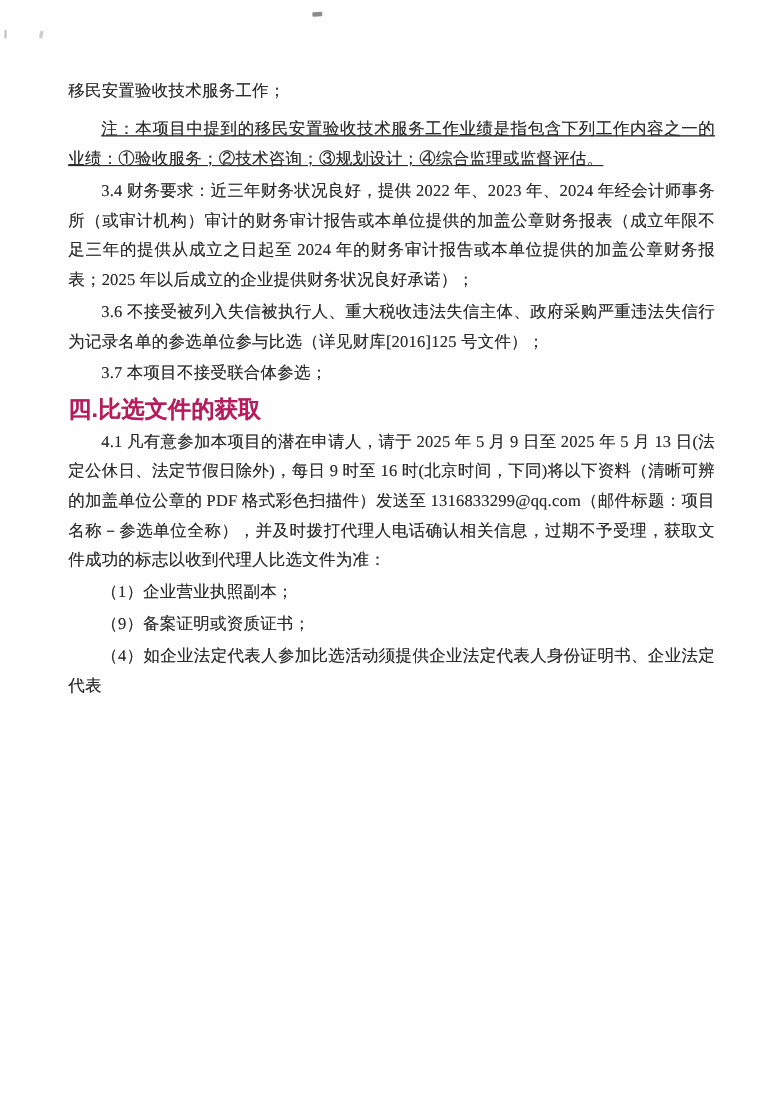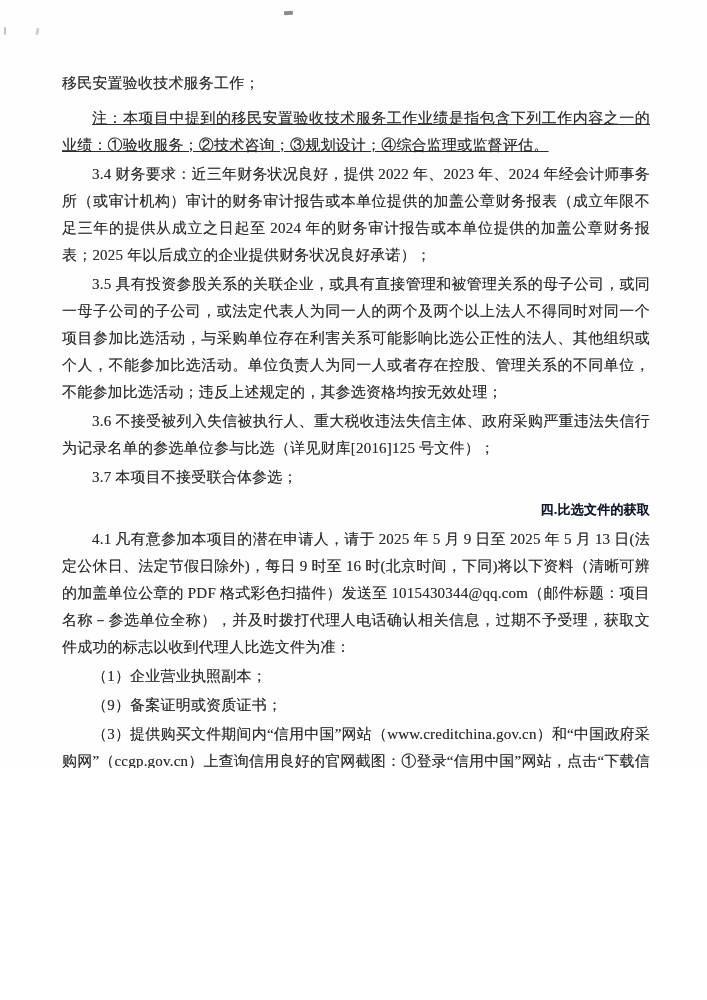--- a/index.html
+++ b/index.html
@@ -20,26 +20,26 @@
     text-align:justify;
     letter-spacing:0.2px;
     color:#2c2c2c;
     text-shadow:0 0 0.6px rgba(45,45,45,0.55);
   }
   .para{margin:0 0 2px 0;}
   .para.indent{text-indent:2em;}
   .para.mt8{margin-top:8px;text-decoration:underline;}
   .para.mt6{margin-top:2px;}
   .heading{
-    font-size:13px;
+    font-size:21px;
     font-weight:700;
     font-family:"Liberation Sans","DejaVu Sans",sans-serif;
     margin:5px 0 3px 0;
-    text-align:right;
-    color:#0f172a;
+    text-align:left;
+    color:#be185d;
   }
   
   .artifact{position:absolute;background:#8a8a8a;border-radius:1px;}
   .a1{left:284px;top:11px;width:9px;height:4px;background:#6f6f6f;opacity:.8;transform:rotate(-4deg);}
   .a2{left:4px;top:27px;width:2px;height:8px;background:#9a9a9a;opacity:.6;}
   .a3{left:36px;top:28px;width:3px;height:7px;background:#a5a5a5;opacity:.55;transform:rotate(12deg);}
   .a4{left:261px;top:966px;width:5px;height:4px;background:#c4c4c4;opacity:.5;}
   .a5{left:54px;top:976px;width:4px;height:3px;background:#d2d2d2;opacity:.5;}
 </style>
 </head>
@@ -50,24 +50,22 @@
   <span class="artifact a1"></span>
   <span class="artifact a2"></span>
   <span class="artifact a3"></span>
   <span class="artifact a4"></span>
   <span class="artifact a5"></span>
 
   <main class="content">
     <p class="para">移民安置验收技术服务工作；</p>
     <p class="para indent mt8">注：本项目中提到的移民安置验收技术服务工作业绩是指包含下列工作内容之一的业绩：①验收服务；②技术咨询；③规划设计；④综合监理或监督评估。</p>
     <p class="para indent">3.4 财务要求：近三年财务状况良好，提供 2022 年、2023 年、2024 年经会计师事务所（或审计机构）审计的财务审计报告或本单位提供的加盖公章财务报表（成立年限不足三年的提供从成立之日起至 2024 年的财务审计报告或本单位提供的加盖公章财务报表；2025 年以后成立的企业提供财务状况良好承诺）；</p>
-    <p class="para indent">3.5 具有投资参股关系的关联企业，或具有直接管理和被管理关系的母子公司，或同一母子公司的子公司，或法定代表人为同一人的两个及两个以上法人不得同时对同一个项目参加比选活动，与采购单位存在利害关系可能影响比选公正性的法人、其他组织或个人，不能参加比选活动。单位负责人为同一人或者存在控股、管理关系的不同单位，不能参加比选活动；违反上述规定的，其参选资格均按无效处理；</p>
     <p class="para indent">3.6 不接受被列入失信被执行人、重大税收违法失信主体、政府采购严重违法失信行为记录名单的参选单位参与比选（详见财库[2016]125 号文件）；</p>
     <p class="para indent">3.7 本项目不接受联合体参选；</p>
     <h2 class="heading">四.比选文件的获取</h2>
-    <p class="para indent">4.1 凡有意参加本项目的潜在申请人，请于 2025 年 5 月 9 日至 2025 年 5 月 13 日(法定公休日、法定节假日除外)，每日 9 时至 16 时(北京时间，下同)将以下资料（清晰可辨的加盖单位公章的 PDF 格式彩色扫描件）发送至 1015430344@qq.com（邮件标题：项目名称－参选单位全称），并及时拨打代理人电话确认相关信息，过期不予受理，获取文件成功的标志以收到代理人比选文件为准：</p>
+    <p class="para indent">4.1 凡有意参加本项目的潜在申请人，请于 2025 年 5 月 9 日至 2025 年 5 月 13 日(法定公休日、法定节假日除外)，每日 9 时至 16 时(北京时间，下同)将以下资料（清晰可辨的加盖单位公章的 PDF 格式彩色扫描件）发送至 1316833299@qq.com（邮件标题：项目名称－参选单位全称），并及时拨打代理人电话确认相关信息，过期不予受理，获取文件成功的标志以收到代理人比选文件为准：</p>
     <p class="para indent mt6">（1）企业营业执照副本；</p>
     <p class="para indent">（9）备案证明或资质证书；</p>
-    <p class="para indent">（3）提供购买文件期间内“信用中国”网站（www.creditchina.gov.cn）和“中国政府采购网”（ccgp.gov.cn）上查询信用良好的官网截图：①登录“信用中国”网站，点击“下载信用信息”，打印法人和其他组织信用信息“概述”页并加盖公章；②登录“中国政府采购网”（ccgp.gov.cn），查询“政府采购严重违法失信行为信息记录”官网截图并加盖公章（以上截图须包括单位名称、查询内容及查询时间）；</p>
     <p class="para indent">（4）如企业法定代表人参加比选活动须提供企业法定代表人身份证明书、企业法定代表</p>
   </main>
 
 </div>
 
 </body></html>

